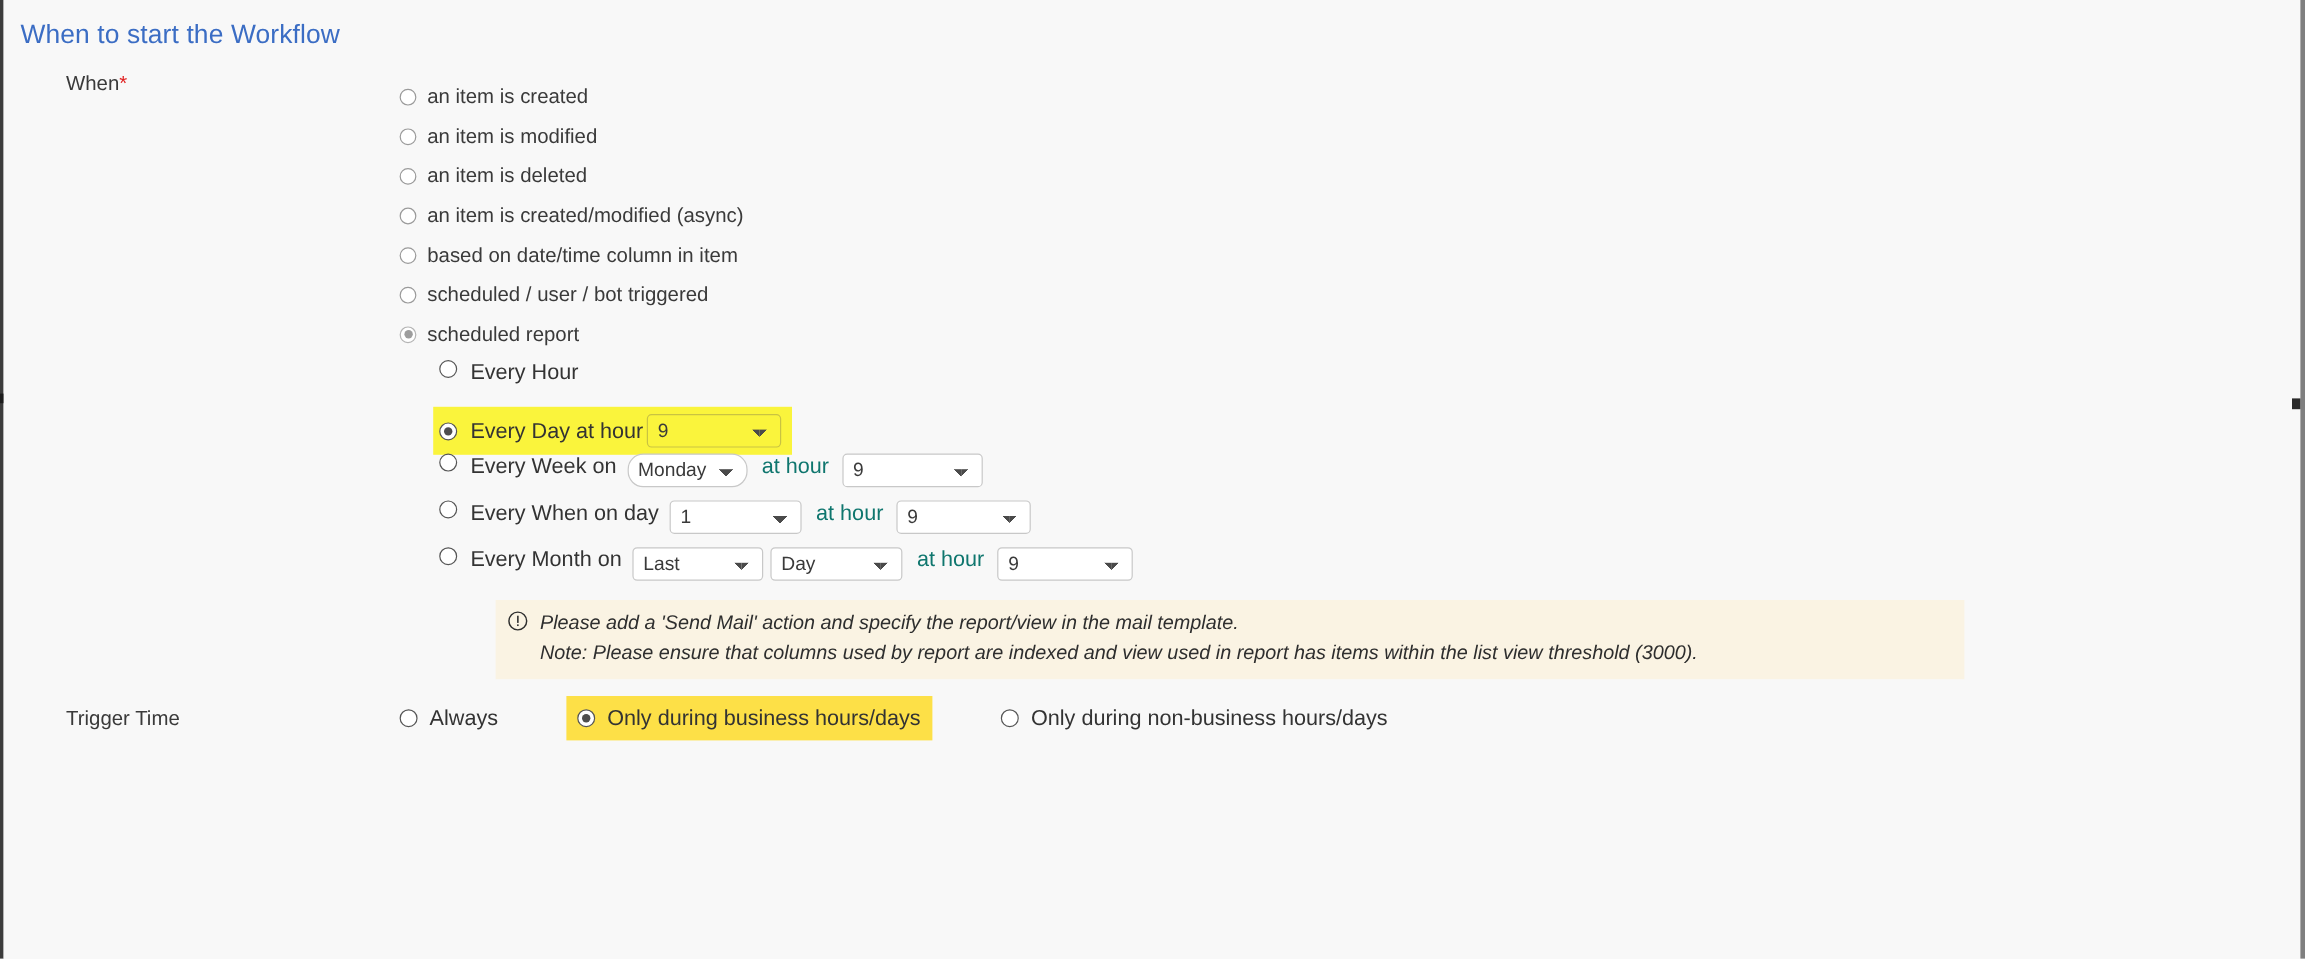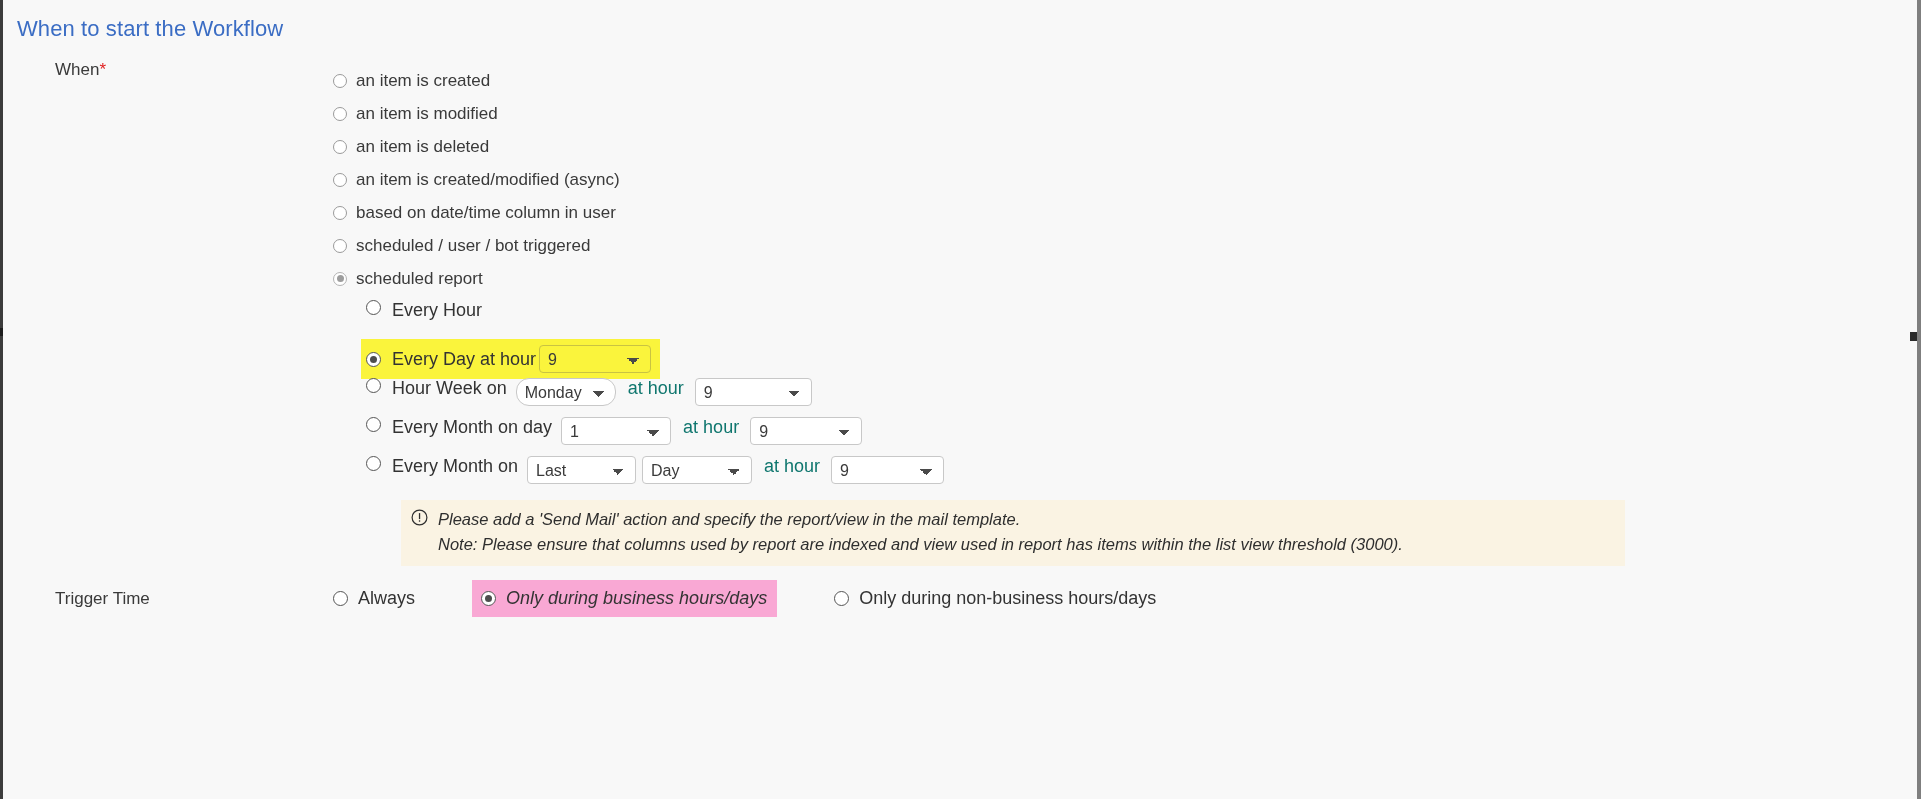--- a/index.html
+++ b/index.html
@@ -215,21 +215,21 @@
   select.w-hour { width: 112px; }
   select.w-hour-wide { width: 117px; }
   select.w-weekday { width: 100px; border-radius: 13px; }
   select.w-monthday { width: 110px; }
   select.w-ord { width: 109px; }
   select.w-dayname { width: 110px; }
   select.w-hour-last { width: 113px; }
 
   
   .note-box {
-    margin-left: 35px;
+    margin-left: 47px;
     margin-top: 5px;
     background: #faf3e3;
     width: 1224px;
     box-sizing: border-box;
     padding: 7px 10px 9px 10px;
     display: flex;
     align-items: flex-start;
   }
   .note-icon {
     flex: 0 0 auto;
@@ -264,23 +264,22 @@
     height: 15px;
     border-color: #555555;
   }
   .trig-opt .opt-label {
     font-size: 18px;
     color: #333333;
     margin-left: 10px;
   }
   .trig-gap { width: 17px; }
   .trig-hl {
-    background: #f9a8d4;
+    background: #fde047;
     padding: 8px 10px 8px 9px;
-    font-style: italic;
   }
 </style>
 </head>
 <body>
 
 <div class="left-edge"></div>
 <div class="left-edge-notch"></div>
 
 <div class="page">
 
@@ -311,21 +310,21 @@
             <span class="opt-label">an item is deleted</span>
           </div>
 
           <div class="opt">
             <span class="radio"></span>
             <span class="opt-label">an item is created/modified (async)</span>
           </div>
 
           <div class="opt">
             <span class="radio"></span>
-            <span class="opt-label">based on date/time column in user</span>
+            <span class="opt-label">based on date/time column in item</span>
           </div>
 
           <div class="opt">
             <span class="radio"></span>
             <span class="opt-label">scheduled / user / bot triggered</span>
           </div>
 
           <div class="opt">
             <span class="radio checked muted"></span>
             <span class="opt-label">scheduled report</span>
@@ -341,29 +340,29 @@
             <div class="sub-opt">
               <span class="hl hl-pad" style="display:flex;align-items:center;">
                 <span class="radio checked dark"></span>
                 <span class="opt-label">Every Day at hour</span>
                 <select class="combo transparent w-hour"><option value="0">0</option><option value="1">1</option><option value="2">2</option><option value="3">3</option><option value="4">4</option><option value="5">5</option><option value="6">6</option><option value="7">7</option><option value="8">8</option><option value="9" selected="">9</option><option value="10">10</option><option value="11">11</option><option value="12">12</option><option value="13">13</option><option value="14">14</option><option value="15">15</option><option value="16">16</option><option value="17">17</option><option value="18">18</option><option value="19">19</option><option value="20">20</option><option value="21">21</option><option value="22">22</option><option value="23">23</option></select>
               </span>
             </div>
 
             <div class="sub-opt">
               <span class="radio"></span>
-              <span class="opt-label">Hour Week on</span>
+              <span class="opt-label">Every Week on</span>
               <select class="combo w-weekday" style="margin-left:9px;"><option value="Sunday">Sunday</option><option value="Monday" selected="">Monday</option><option value="Tuesday">Tuesday</option><option value="Wednesday">Wednesday</option><option value="Thursday">Thursday</option><option value="Friday">Friday</option><option value="Saturday">Saturday</option></select>
               <span class="inline-text">at hour</span>
               <select class="combo w-hour-wide"><option value="0">0</option><option value="1">1</option><option value="2">2</option><option value="3">3</option><option value="4">4</option><option value="5">5</option><option value="6">6</option><option value="7">7</option><option value="8">8</option><option value="9" selected="">9</option><option value="10">10</option><option value="11">11</option><option value="12">12</option><option value="13">13</option><option value="14">14</option><option value="15">15</option><option value="16">16</option><option value="17">17</option><option value="18">18</option><option value="19">19</option><option value="20">20</option><option value="21">21</option><option value="22">22</option><option value="23">23</option></select>
             </div>
 
             <div class="sub-opt">
               <span class="radio"></span>
-              <span class="opt-label">Every Month on day</span>
+              <span class="opt-label">Every When on day</span>
               <select class="combo w-monthday" style="margin-left:9px;"><option value="1">1</option><option value="2">2</option><option value="3">3</option><option value="4">4</option><option value="5">5</option><option value="6">6</option><option value="7">7</option><option value="8">8</option><option value="9">9</option><option value="10">10</option><option value="11">11</option><option value="12">12</option><option value="13">13</option><option value="14">14</option><option value="15">15</option><option value="16">16</option><option value="17">17</option><option value="18">18</option><option value="19">19</option><option value="20">20</option><option value="21">21</option><option value="22">22</option><option value="23">23</option><option value="24">24</option><option value="25">25</option><option value="26">26</option><option value="27">27</option><option value="28">28</option><option value="29">29</option><option value="30">30</option><option value="31">31</option></select>
               <span class="inline-text">at hour</span>
               <select class="combo w-hour"><option value="0">0</option><option value="1">1</option><option value="2">2</option><option value="3">3</option><option value="4">4</option><option value="5">5</option><option value="6">6</option><option value="7">7</option><option value="8">8</option><option value="9" selected="">9</option><option value="10">10</option><option value="11">11</option><option value="12">12</option><option value="13">13</option><option value="14">14</option><option value="15">15</option><option value="16">16</option><option value="17">17</option><option value="18">18</option><option value="19">19</option><option value="20">20</option><option value="21">21</option><option value="22">22</option><option value="23">23</option></select>
             </div>
 
             <div class="sub-opt">
               <span class="radio"></span>
               <span class="opt-label">Every Month on</span>
               <select class="combo w-ord" style="margin-left:9px;"><option value="First">First</option><option value="Second">Second</option><option value="Third">Third</option><option value="Fourth">Fourth</option><option value="Last" selected="">Last</option></select>
               <select class="combo w-dayname"><option value="Day">Day</option><option value="Weekday">Weekday</option><option value="Sunday">Sunday</option><option value="Monday">Monday</option><option value="Tuesday">Tuesday</option><option value="Wednesday">Wednesday</option><option value="Thursday">Thursday</option><option value="Friday">Friday</option><option value="Saturday">Saturday</option></select>

